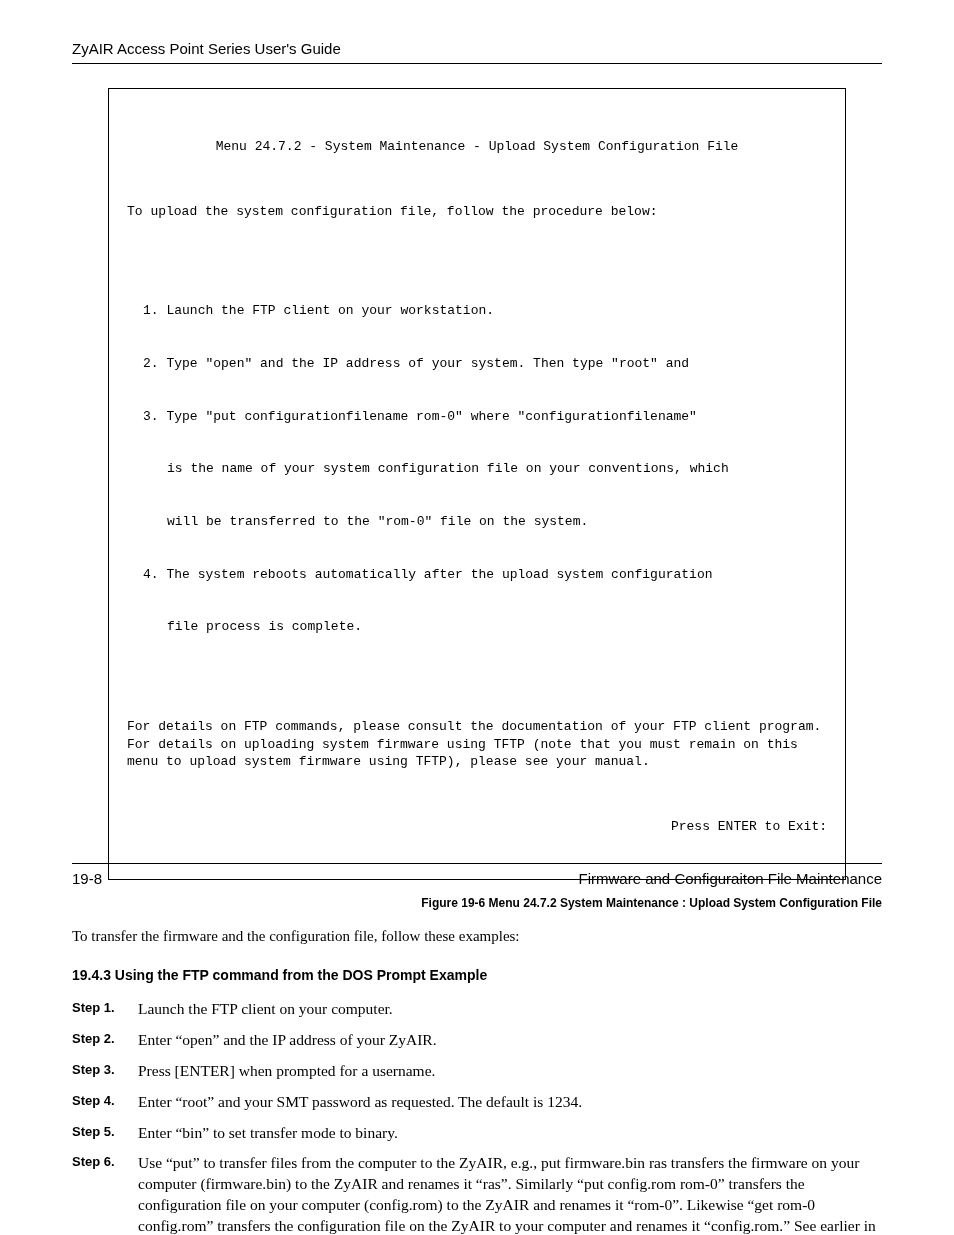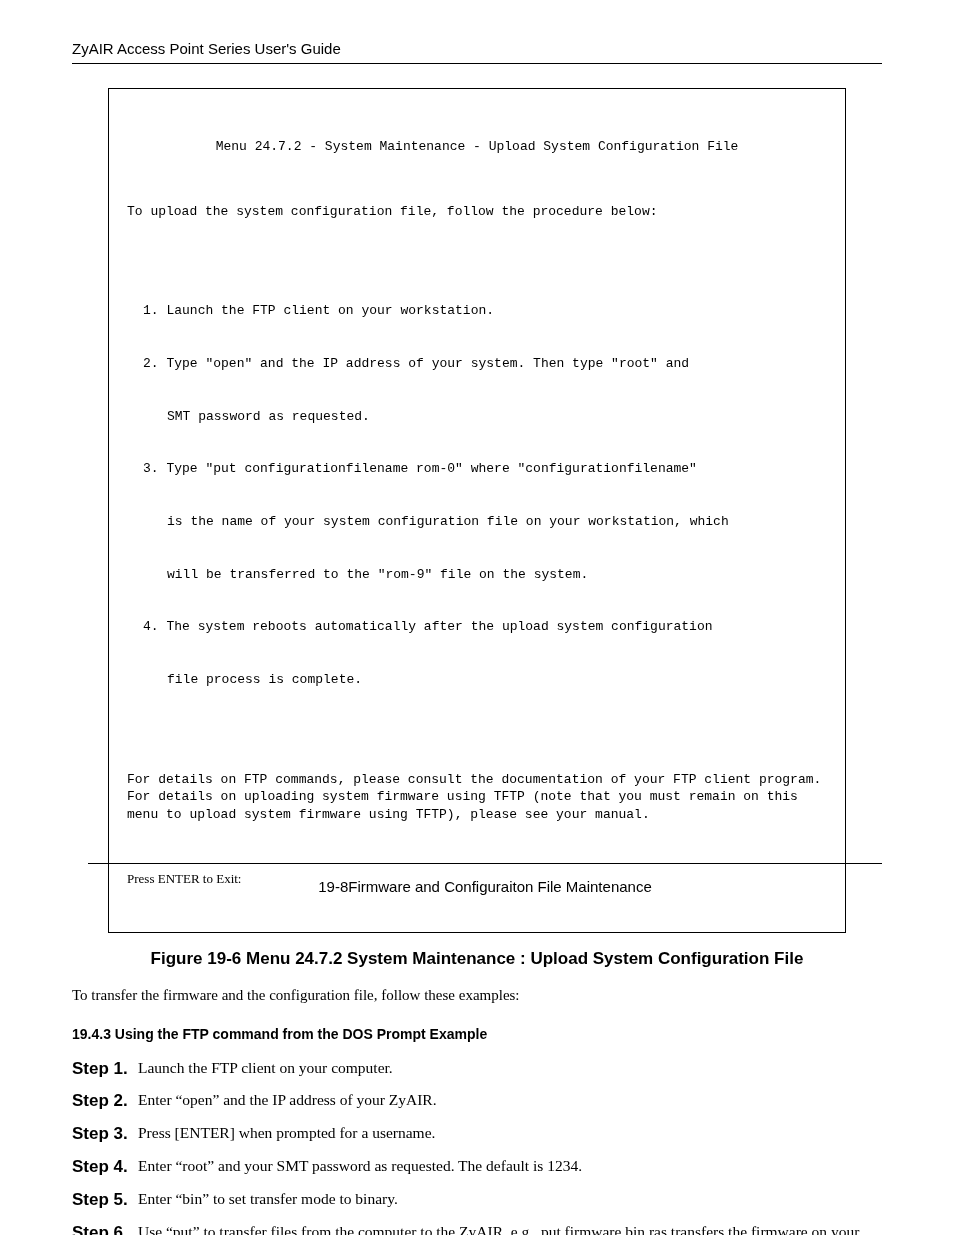--- a/index.html
+++ b/index.html
@@ -27,26 +27,26 @@
       font-family: "Courier New", Courier, monospace;
       font-size: 13px;
       line-height: 1.35;
       white-space: pre-wrap;
     }
     .term-title { text-align: center; margin-bottom: 12px; }
     .term-intro { margin-bottom: 12px; }
     .term-list-item { margin-left: 16px; margin-bottom: 0; }
     .term-cont { margin-left: 40px; }
     .term-para { margin-top: 12px; }
-    .term-exit { text-align: left; margin-top: 12px; font-family: Liberation Serif, serif; }
+    .term-exit { text-align: right; margin-top: 12px; }
     .figure-caption {
       font-family: Arial, Helvetica, sans-serif;
       font-weight: bold;
-      font-size: 17px;
-      text-align: center;
+      font-size: 12px;
+      text-align: right;
       margin: 14px 0 18px 0;
     }
     .body-text {
       font-size: 15px;
       margin-bottom: 22px;
     }
     .section-heading {
       font-family: Arial, Helvetica, sans-serif;
       font-weight: bold;
       font-size: 14px;
@@ -55,54 +55,53 @@
     .steps { }
     .step-row {
       display: flex;
       margin-bottom: 10px;
       font-size: 15.5px;
       line-height: 1.35;
     }
     .step-label {
       font-family: Arial, Helvetica, sans-serif;
       font-weight: bold;
-      font-size: 17px;
+      font-size: 13px;
       flex: 0 0 66px;
     }
     .step-text { flex: 1; }
     .footer {
       position: absolute;
-      left: 88px;
+      left: 72px;
       right: 72px;
       top: 863px;
       border-top: 1.5px solid #000;
-      padding-top: 14px;
+      padding-top: 6px;
       display: flex;
-      justify-content: center;
+      justify-content: space-between;
       font-family: Arial, Helvetica, sans-serif;
       font-size: 15px;
     }
   </style>
 </head>
 <body>
 
 <div class="header">
   <span>ZyAIR Access Point Series User's Guide</span>
 </div>
 
 <div class="terminal-box">
   <div class="term-title">Menu 24.7.2 - System Maintenance - Upload System Configuration File</div>
   <div class="term-intro">To upload the system configuration file, follow the procedure below:</div>
   <div>
     <div class="term-list-item"><span>1.</span> <span>Launch the FTP client on your workstation.</span></div>
     <div class="term-list-item"><span>2.</span> <span>Type "open" and the IP address of your system. Then type "root" and</span></div>
-    <div class="term-cont">SMT password as requested.</div>
     <div class="term-list-item"><span>3.</span> <span>Type "put configurationfilename rom-0" where "configurationfilename"</span></div>
-    <div class="term-cont">is the name of your system configuration file on your workstation, which</div>
-    <div class="term-cont">will be transferred to the "rom-9" file on the system.</div>
+    <div class="term-cont">is the name of your system configuration file on your conventions, which</div>
+    <div class="term-cont">will be transferred to the "rom-0" file on the system.</div>
     <div class="term-list-item"><span>4.</span> <span>The system reboots automatically after the upload system configuration</span></div>
     <div class="term-cont">file process is complete.</div>
   </div>
   <div class="term-para">For details on FTP commands, please consult the documentation of your FTP client program. For details on uploading system firmware using TFTP (note that you must remain on this menu to upload system firmware using TFTP), please see your manual.</div>
   <div class="term-exit">Press ENTER to Exit:</div>
 </div>
 
 <div class="figure-caption">Figure 19-6 Menu 24.7.2 System Maintenance : Upload System Configuration File</div>
 
 <div class="body-text">To transfer the firmware and the configuration file, follow these examples:</div>

